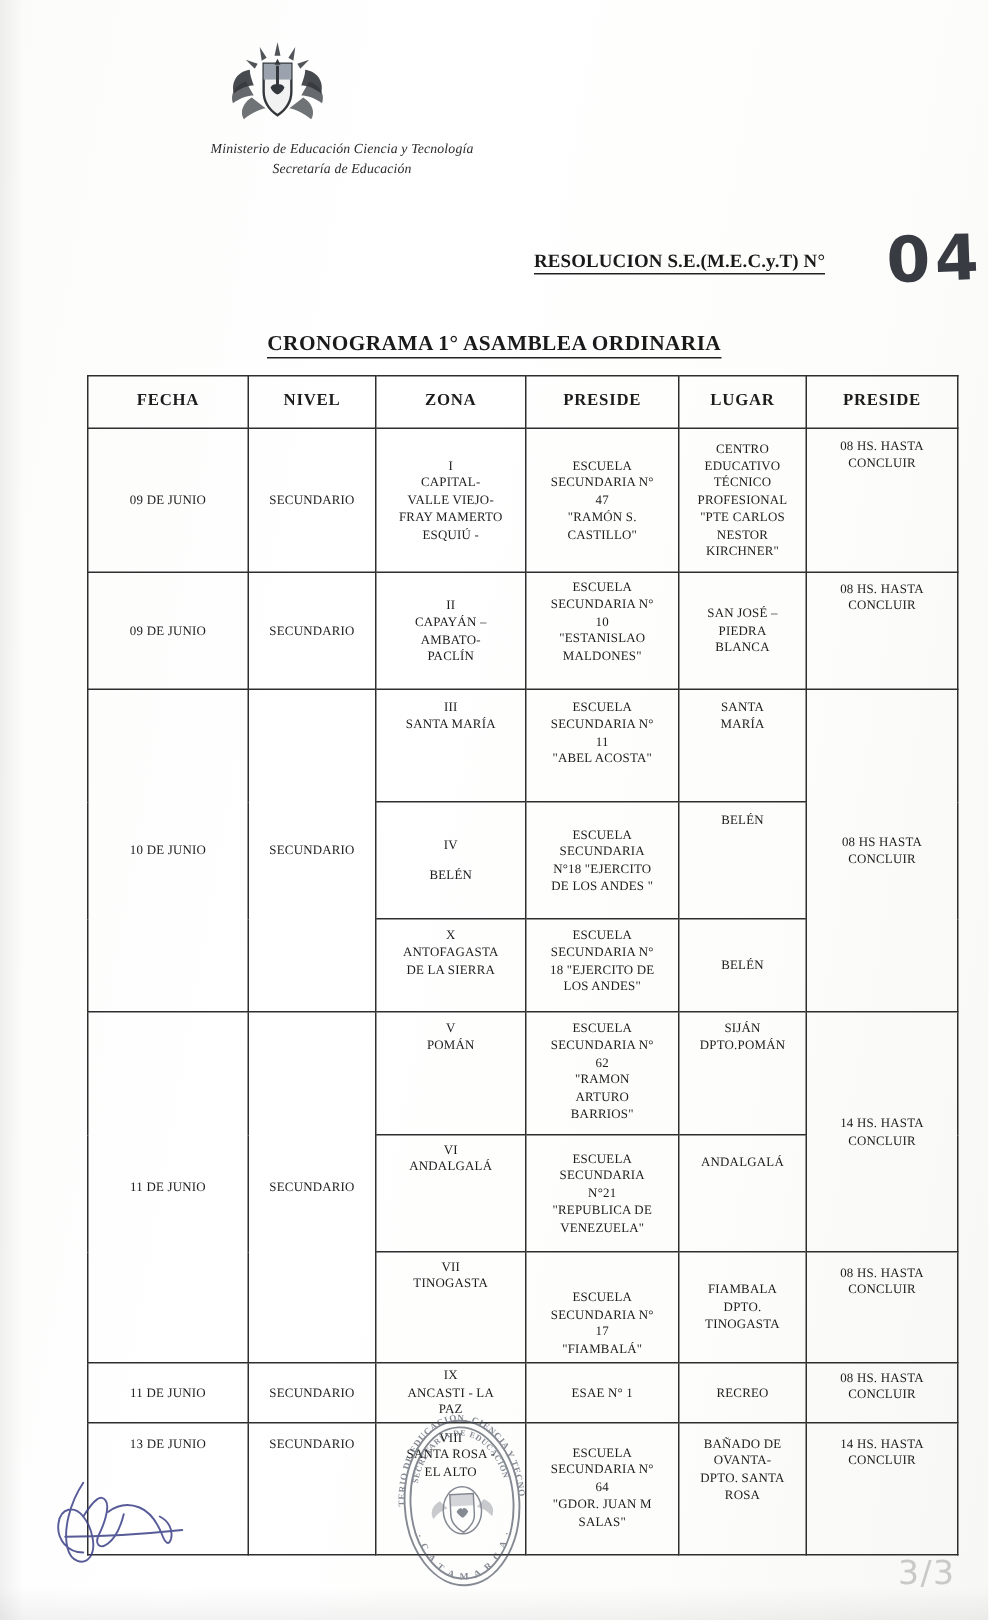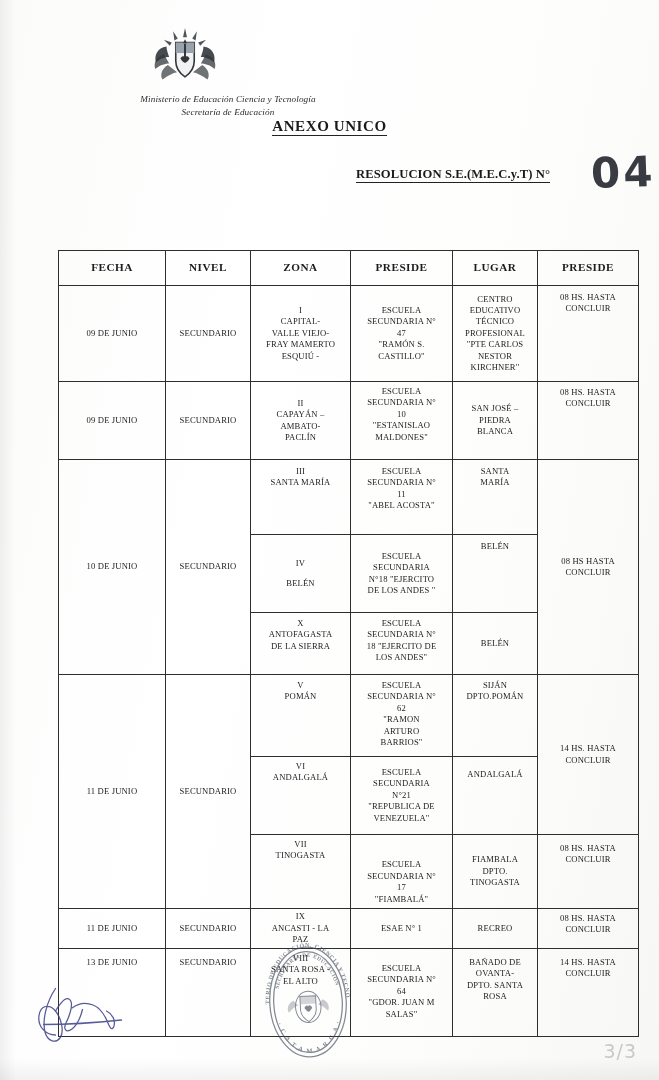--- a/index.html
+++ b/index.html
@@ -182,21 +182,21 @@
     opacity: 0.85;
     pointer-events: none;
   }
 
   
   .pagenum {
     position: absolute;
     right: 22px;
     bottom: 18px;
     font-family: "DejaVu Sans", sans-serif;
-    font-size: 19px;
+    font-size: 22px;
     color: #c9c9c9;
     letter-spacing: 1px;
   }
 </style>
 </head>
 <body>
 
 <div class="page">
   <div class="edge-shade"></div>
   <div class="edge-shade-bottom"></div>
@@ -227,29 +227,29 @@
       <rect x="48.5" y="30" width="3" height="22" fill="#33373c"></rect>
       <path d="M47 29 L53 29 L50 23 Z" fill="#33373c"></path>
     </g>
   </svg>
 
   <div class="ministry-line">
     <div>Ministerio de Educación Ciencia y Tecnología</div>
     <div>Secretaría de Educación</div>
   </div>
 
-  <div class="anexo">
-    <span>ANEXO UNICO</span>
-  </div>
 
   <div class="resolucion">
     <span class="u">RESOLUCION S.E.(M.E.C.y.T) N°</span>
   </div>
   <div class="res-number">04</div>
 
+  <div class="crono">
+    <span>CRONOGRAMA 1° ASAMBLEA ORDINARIA</span>
+  </div>
 
   <div class="tbl-wrap">
     <table class="sched">
       <colgroup>
         <col class="c-fecha">
           <col class="c-nivel">
           <col class="c-zona">
         <col class="c-preside">
           <col class="c-lugar">
           <col class="c-horario">

